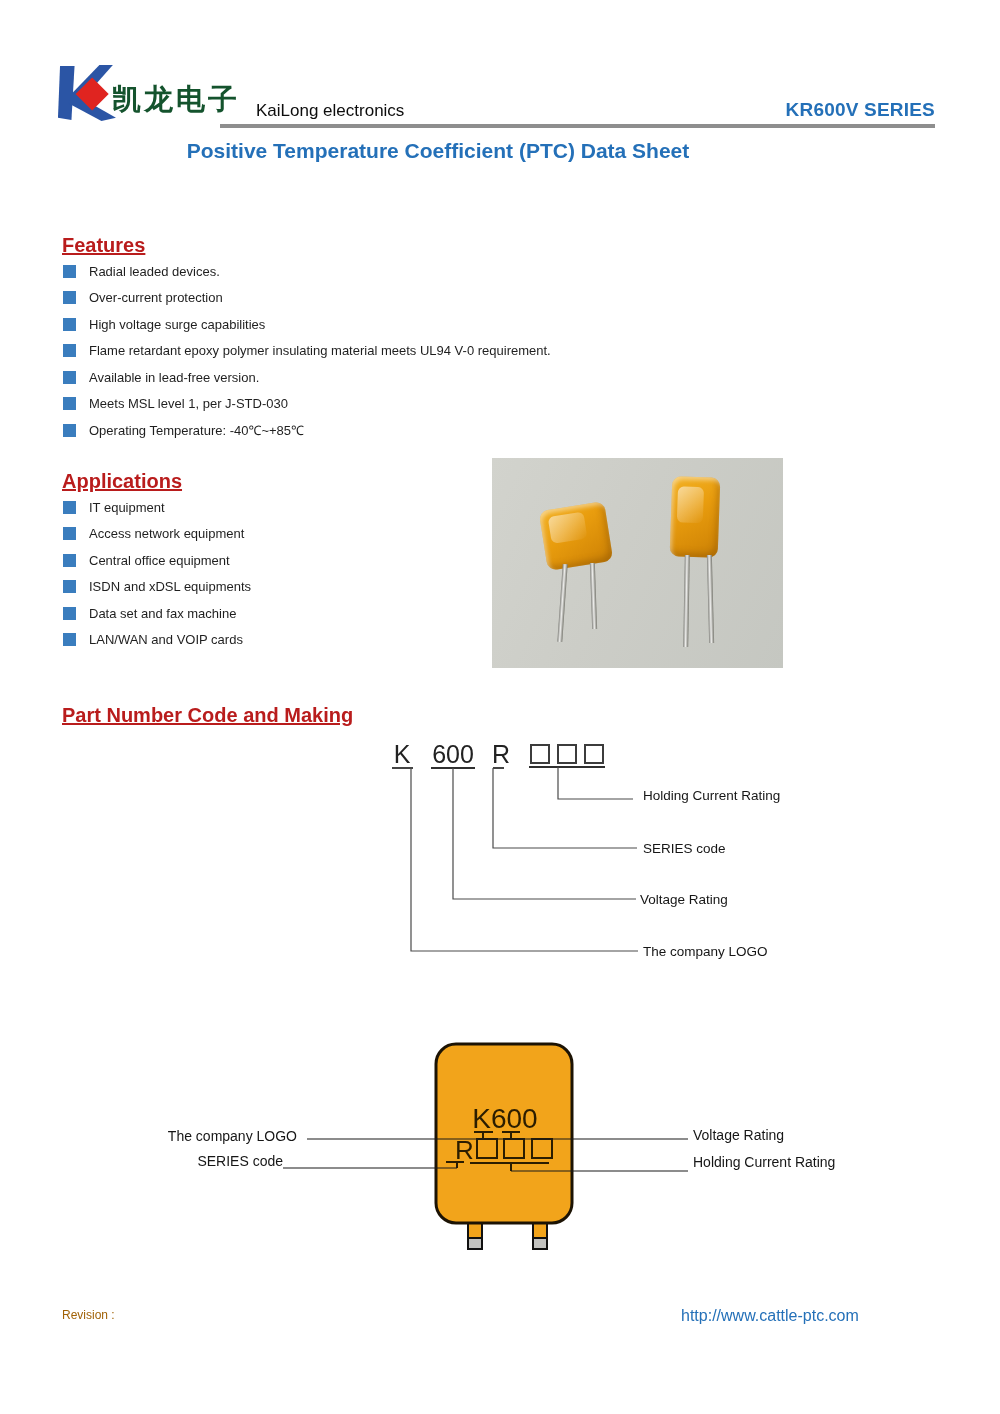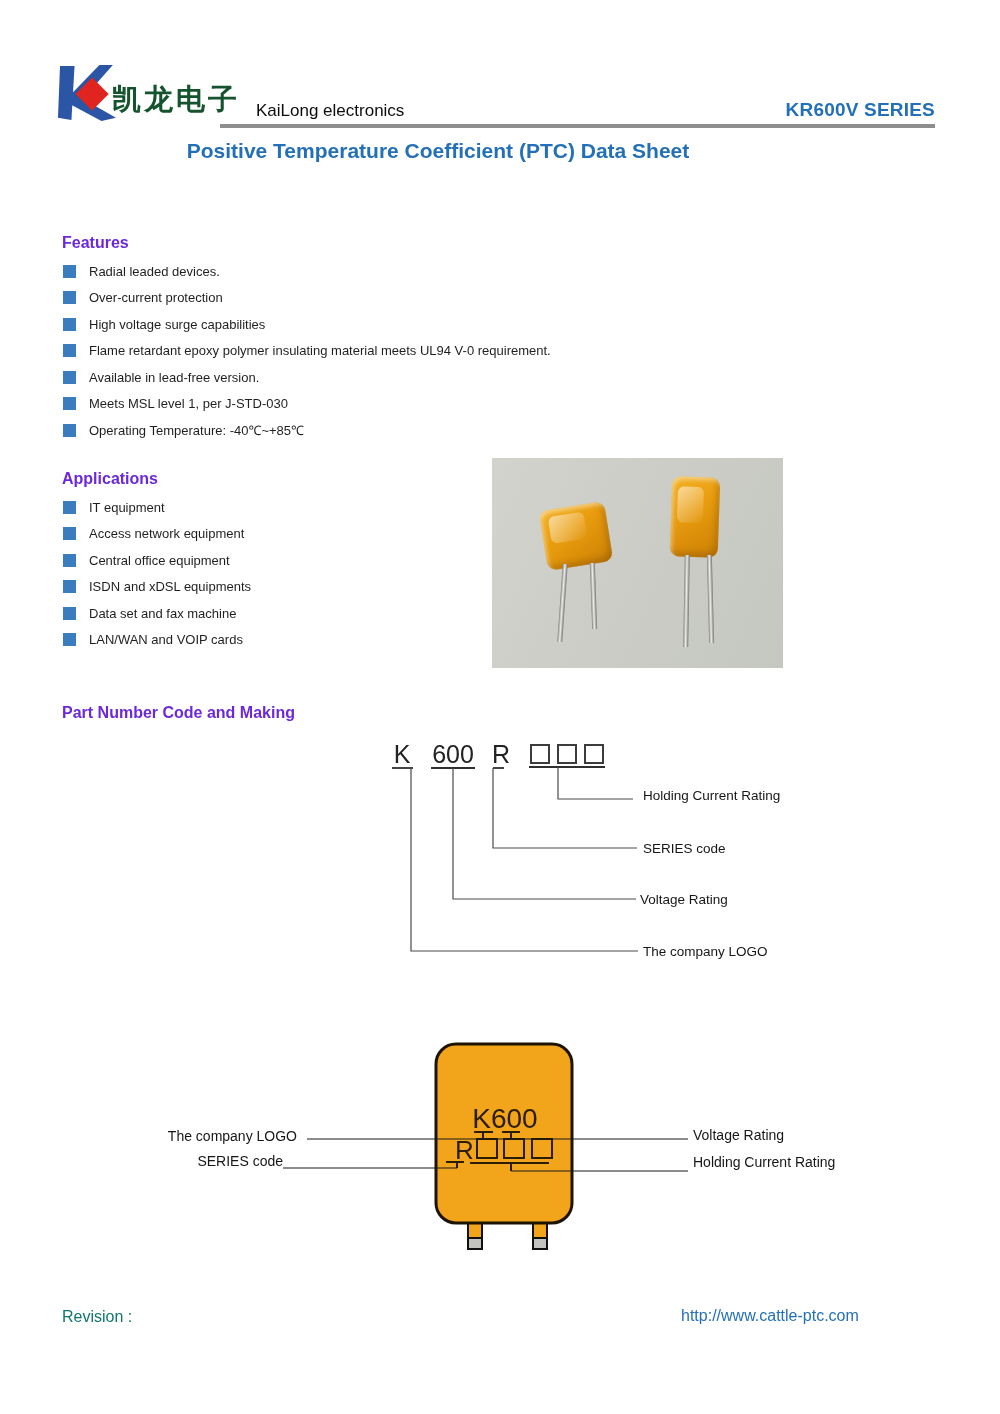--- a/index.html
+++ b/index.html
@@ -13,21 +13,21 @@
 
   
   .logo-svg { left:57px; top:64px; }
   .cn-name  { left:112px; top:80px; font-size:29px; font-weight:bold; color:#14532d; letter-spacing:3px; }
   .en-name  { left:247px; top:101px; font-size:17px; color:#0d0d0d;margin-left:9px; }
   .series-badge { top:99px; right:65px; font-size:19px; font-weight:bold; color:#2470b8; letter-spacing:0.2px; }
   .header-rule { left:220px; top:124px; width:715px; height:4px; background:#8e8e8e; }
   .doc-title { left:0; top:139px; width:876px; text-align:center; font-size:21px; font-weight:bold; color:#2470b8; }
 
   
-  .sec-heading { font-size:16px; font-weight:bold; color:#6d28d9; }
+  .sec-heading { font-size:20px; font-weight:bold; color:#b91c1c;text-decoration:underline; }
   .bullet-list { }
   .bullet-row { display:flex; align-items:center; height:26.5px; }
   .bullet-sq { width:13px; height:13px; background:#3a7dbe; margin-right:13px; flex:0 0 auto; }
   .bullet-row span { font-size:13px; color:#1f1f1f; white-space:nowrap; }
 
   #features-heading { left:62px; top:234px; }
   #features-list    { left:63px; top:258px; }
   #applications-heading { left:62px; top:470px; }
   #applications-list    { left:63px; top:494px; }
 
@@ -57,21 +57,21 @@
   #partnum-heading { left:62px; top:704px; }
   .code-svg { left:380px; top:735px; }
   .mark-svg { left:150px; top:1035px; }
   text { font-family:"Liberation Sans", sans-serif; }
   .code-letter { font-size:25px; fill:#222; }
   .callout-label { font-size:13.5px; fill:#161616; }
   .mark-label { font-size:14px; fill:#161616; }
   .mark-print { fill:#2b1d00; }
 
   
-  .footer-revision { left:62px; top:1308px; font-size:16px; color:#0f766e; }
+  .footer-revision { left:62px; top:1308px; font-size:12px; color:#a16207; }
   .footer-url { left:681px; top:1307px; font-size:16px; color:#2470b8; text-decoration:none; }
 </style>
 </head>
 <body>
 
 <div class="page">
 
   <svg class="abs logo-svg" width="62" height="58" viewBox="0 0 58 56">
     <polygon points="2,2 16,2 13,54 0,52" fill="#2b55a5"></polygon>
     <polygon points="12,30 40,1 53,1 22,36" fill="#2b55a5"></polygon>

